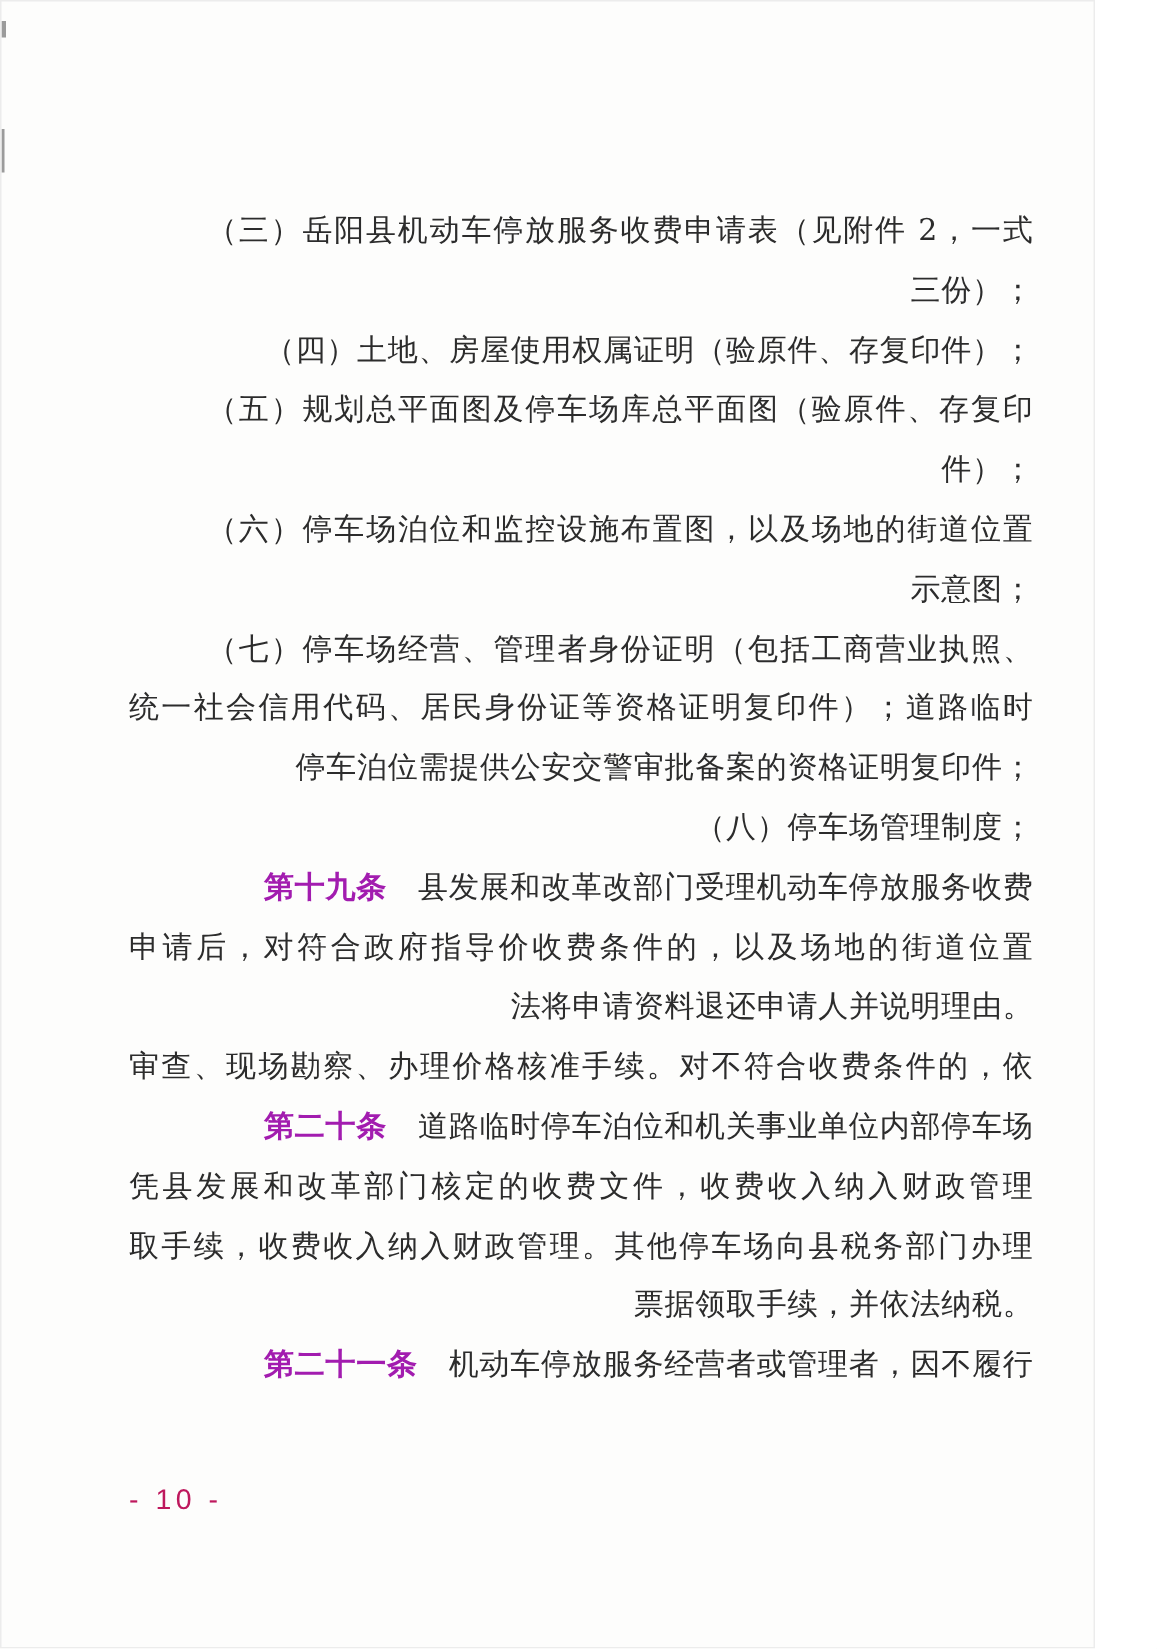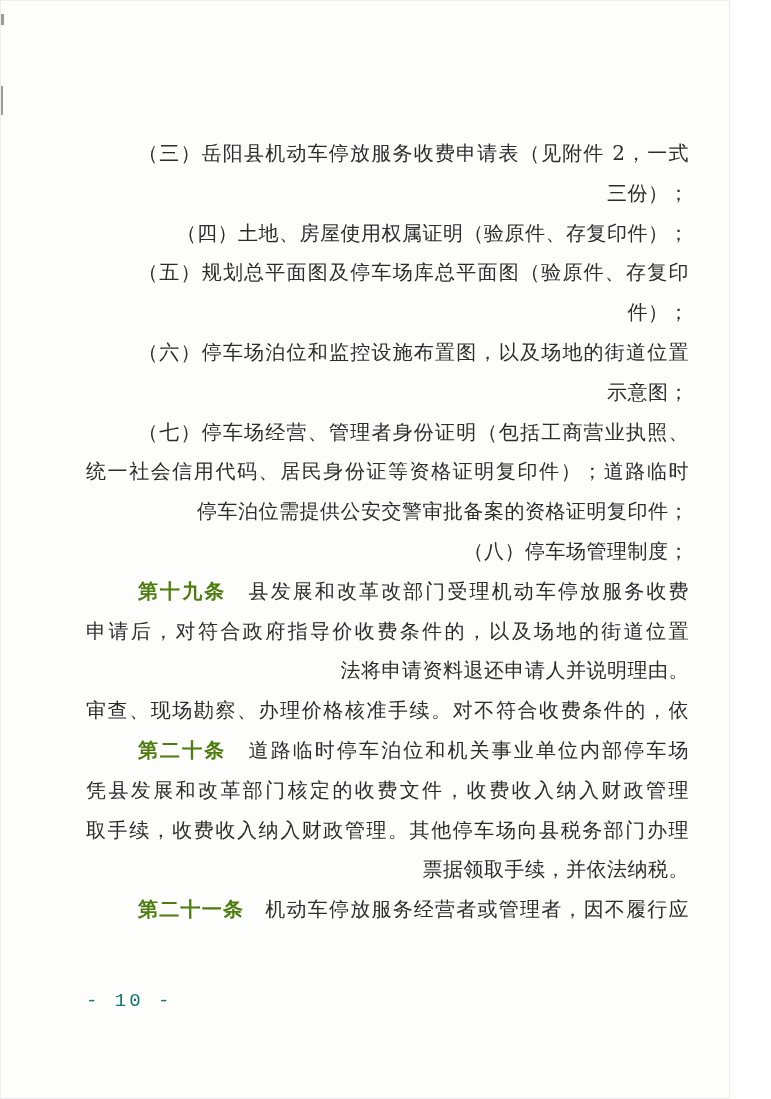--- a/index.html
+++ b/index.html
@@ -37,30 +37,31 @@
     white-space: normal;
     text-align: justify;
     text-align-last: justify;
   }
   .line.indent {
     padding-left: 52px;
   }
   .seg-bold {
     font-weight: 700;
     font-family: "DejaVu Sans", "Liberation Sans", sans-serif;
-    color: #4d7c0f;
+    color: #a21caf;
+    margin-left: 38px;
   }
   .footer-page-number {
     position: absolute;
     left: 85px;
     top: 989px;
     font-size: 19px;
     letter-spacing: 3px;
-    color: #0f766e;
-    font-family: Liberation Mono, monospace;
+    color: #be185d;
+    font-family: Liberation Sans, sans-serif;
   }
   .scan-artifact {
     position: absolute;
     background: #4a4a4a;
     opacity: 0.55;
   }
   .artifact-1 { left: 0; top: 13px; width: 3px; height: 11px; }
   .artifact-2 { left: 0; top: 85px; width: 2px; height: 29px; }
 </style>
 </head>

